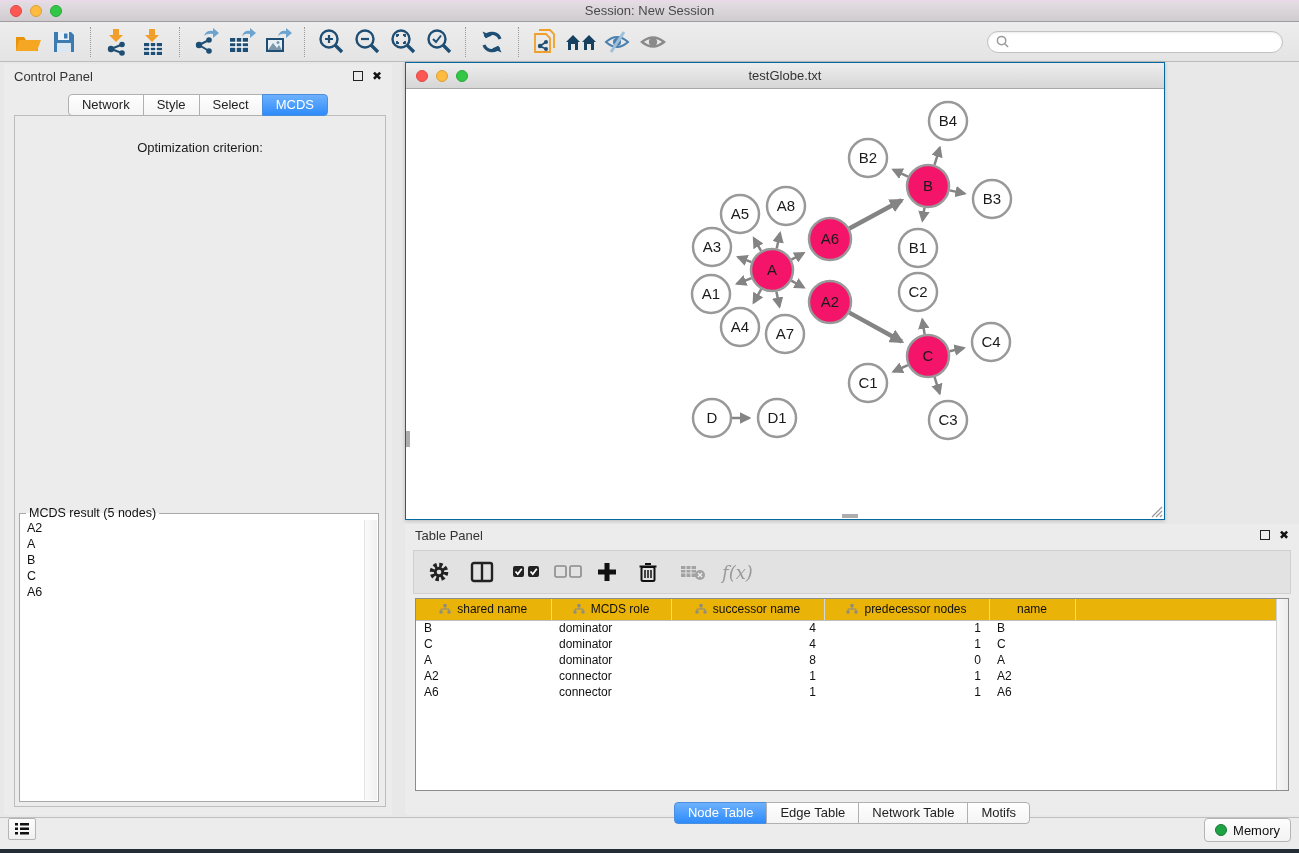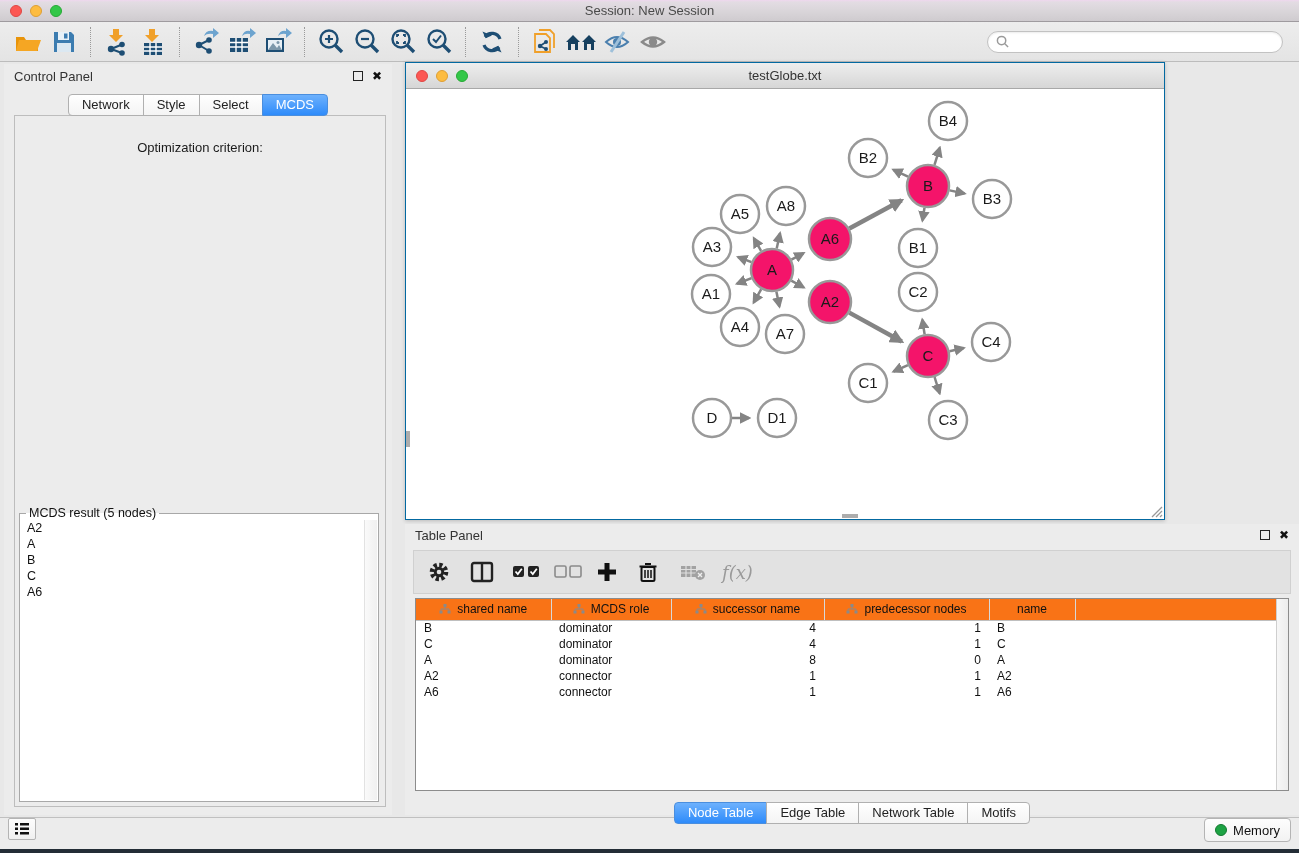--- a/index.html
+++ b/index.html
@@ -81,21 +81,21 @@
   .tp-header { height:22px; display:flex; align-items:center; padding:0 10px; font-size:13px; color:#333; }
   .tp-toolbar { position:absolute; left:8px; right:8px; top:26px; height:44px; background:#e2e2e2;
     border:1px solid #d0d0d0; display:flex; align-items:center; padding:0 14px; gap:12px; }
   .tp-tool { width:30px; height:30px; display:flex; align-items:center; justify-content:flex-start; cursor:pointer; }
   .tp-tool.disabled { cursor:default; }
   .fx-label { font-family:"DejaVu Serif","Liberation Serif",serif; font-style:italic; font-size:18px; color:#9a9a9a; }
 
   .data-table-wrap { position:absolute; left:10px; right:10px; top:74px; height:193px; background:#fff;
     border:1px solid #8c8c8c; overflow:hidden; }
   table.data-table { border-collapse:collapse; table-layout:fixed; width:100%; }
-  table.data-table th { height:21px; background:#f97316; border-right:1px solid #d8d8d8; border-bottom:1px solid #bfbfbf;
+  table.data-table th { height:21px; background:#eab308; border-right:1px solid #d8d8d8; border-bottom:1px solid #bfbfbf;
     font-size:12px; font-weight:normal; color:#111; text-align:center; cursor:pointer; }
   table.data-table th .th-inner { display:flex; align-items:center; justify-content:center; gap:6px; }
   table.data-table td { height:16px; font-size:12px; color:#111; padding:0 8px; white-space:nowrap; overflow:hidden; }
   td.num { text-align:right; }
   .tbl-vscroll { position:absolute; right:0; top:0; bottom:0; width:12px;
     background:linear-gradient(90deg,#f7f7f7,#ededed); border-left:1px solid #cfcfcf; }
 
   .tp-tabs { position:absolute; left:0; right:0; top:272px; display:flex; justify-content:center; }
 
   

